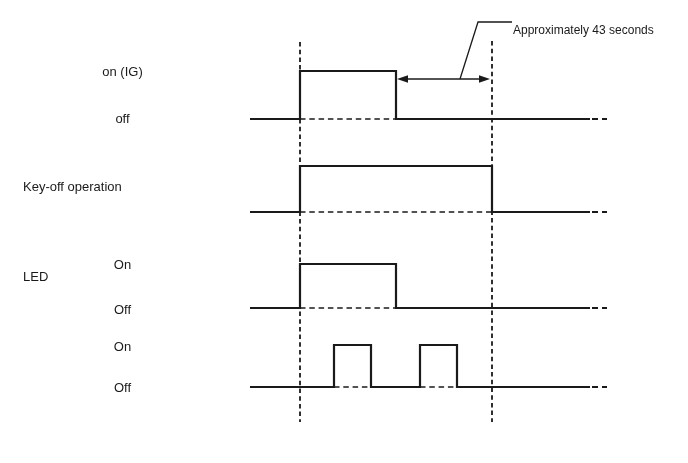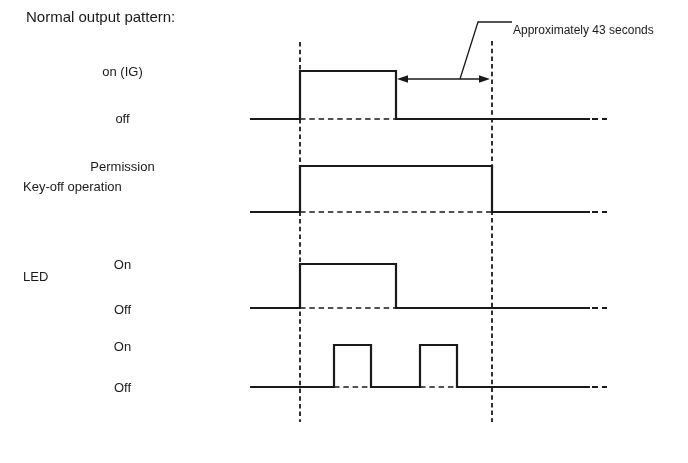--- a/index.html
+++ b/index.html
@@ -12,28 +12,26 @@
   .name{left:23px;}
   .lvl{left:0;width:245px;text-align:center;}
   .ann{left:513px;top:22px;font-size:12px;}
   #wires{position:absolute;left:0;top:0;}
 </style>
 </head>
 <body>
 
 <div class="stage" style="background: rgb(255, 255, 255); color: rgb(26, 26, 26);">
 
-  <div class="title">Normal output pattern:</div>
 
   <div class="lbl name" style="top:179px">Key-off operation</div>
   <div class="lbl name" style="top:269px">LED</div>
 
   <div class="lbl lvl" style="top:64px">on (IG)</div>
   <div class="lbl lvl" style="top:111px">off</div>
-  <div class="lbl lvl" style="top:159px">Permission</div>
   <div class="lbl lvl" style="top:257px">On</div>
   <div class="lbl lvl" style="top:302px">Off</div>
   <div class="lbl lvl" style="top:339px">On</div>
   <div class="lbl lvl" style="top:380px">Off</div>
 
   <div class="lbl ann">Approximately 43 seconds</div>
 
   <svg id="wires" width="688" height="463" viewBox="0 0 688 463">
       <line x1="300" y1="42" x2="300" y2="422" stroke="#1a1a1a" stroke-width="1.8" stroke-dasharray="4.5 3.2"></line>
       <line x1="492" y1="41" x2="492" y2="422" stroke="#1a1a1a" stroke-width="1.8" stroke-dasharray="4.5 3.2"></line>

